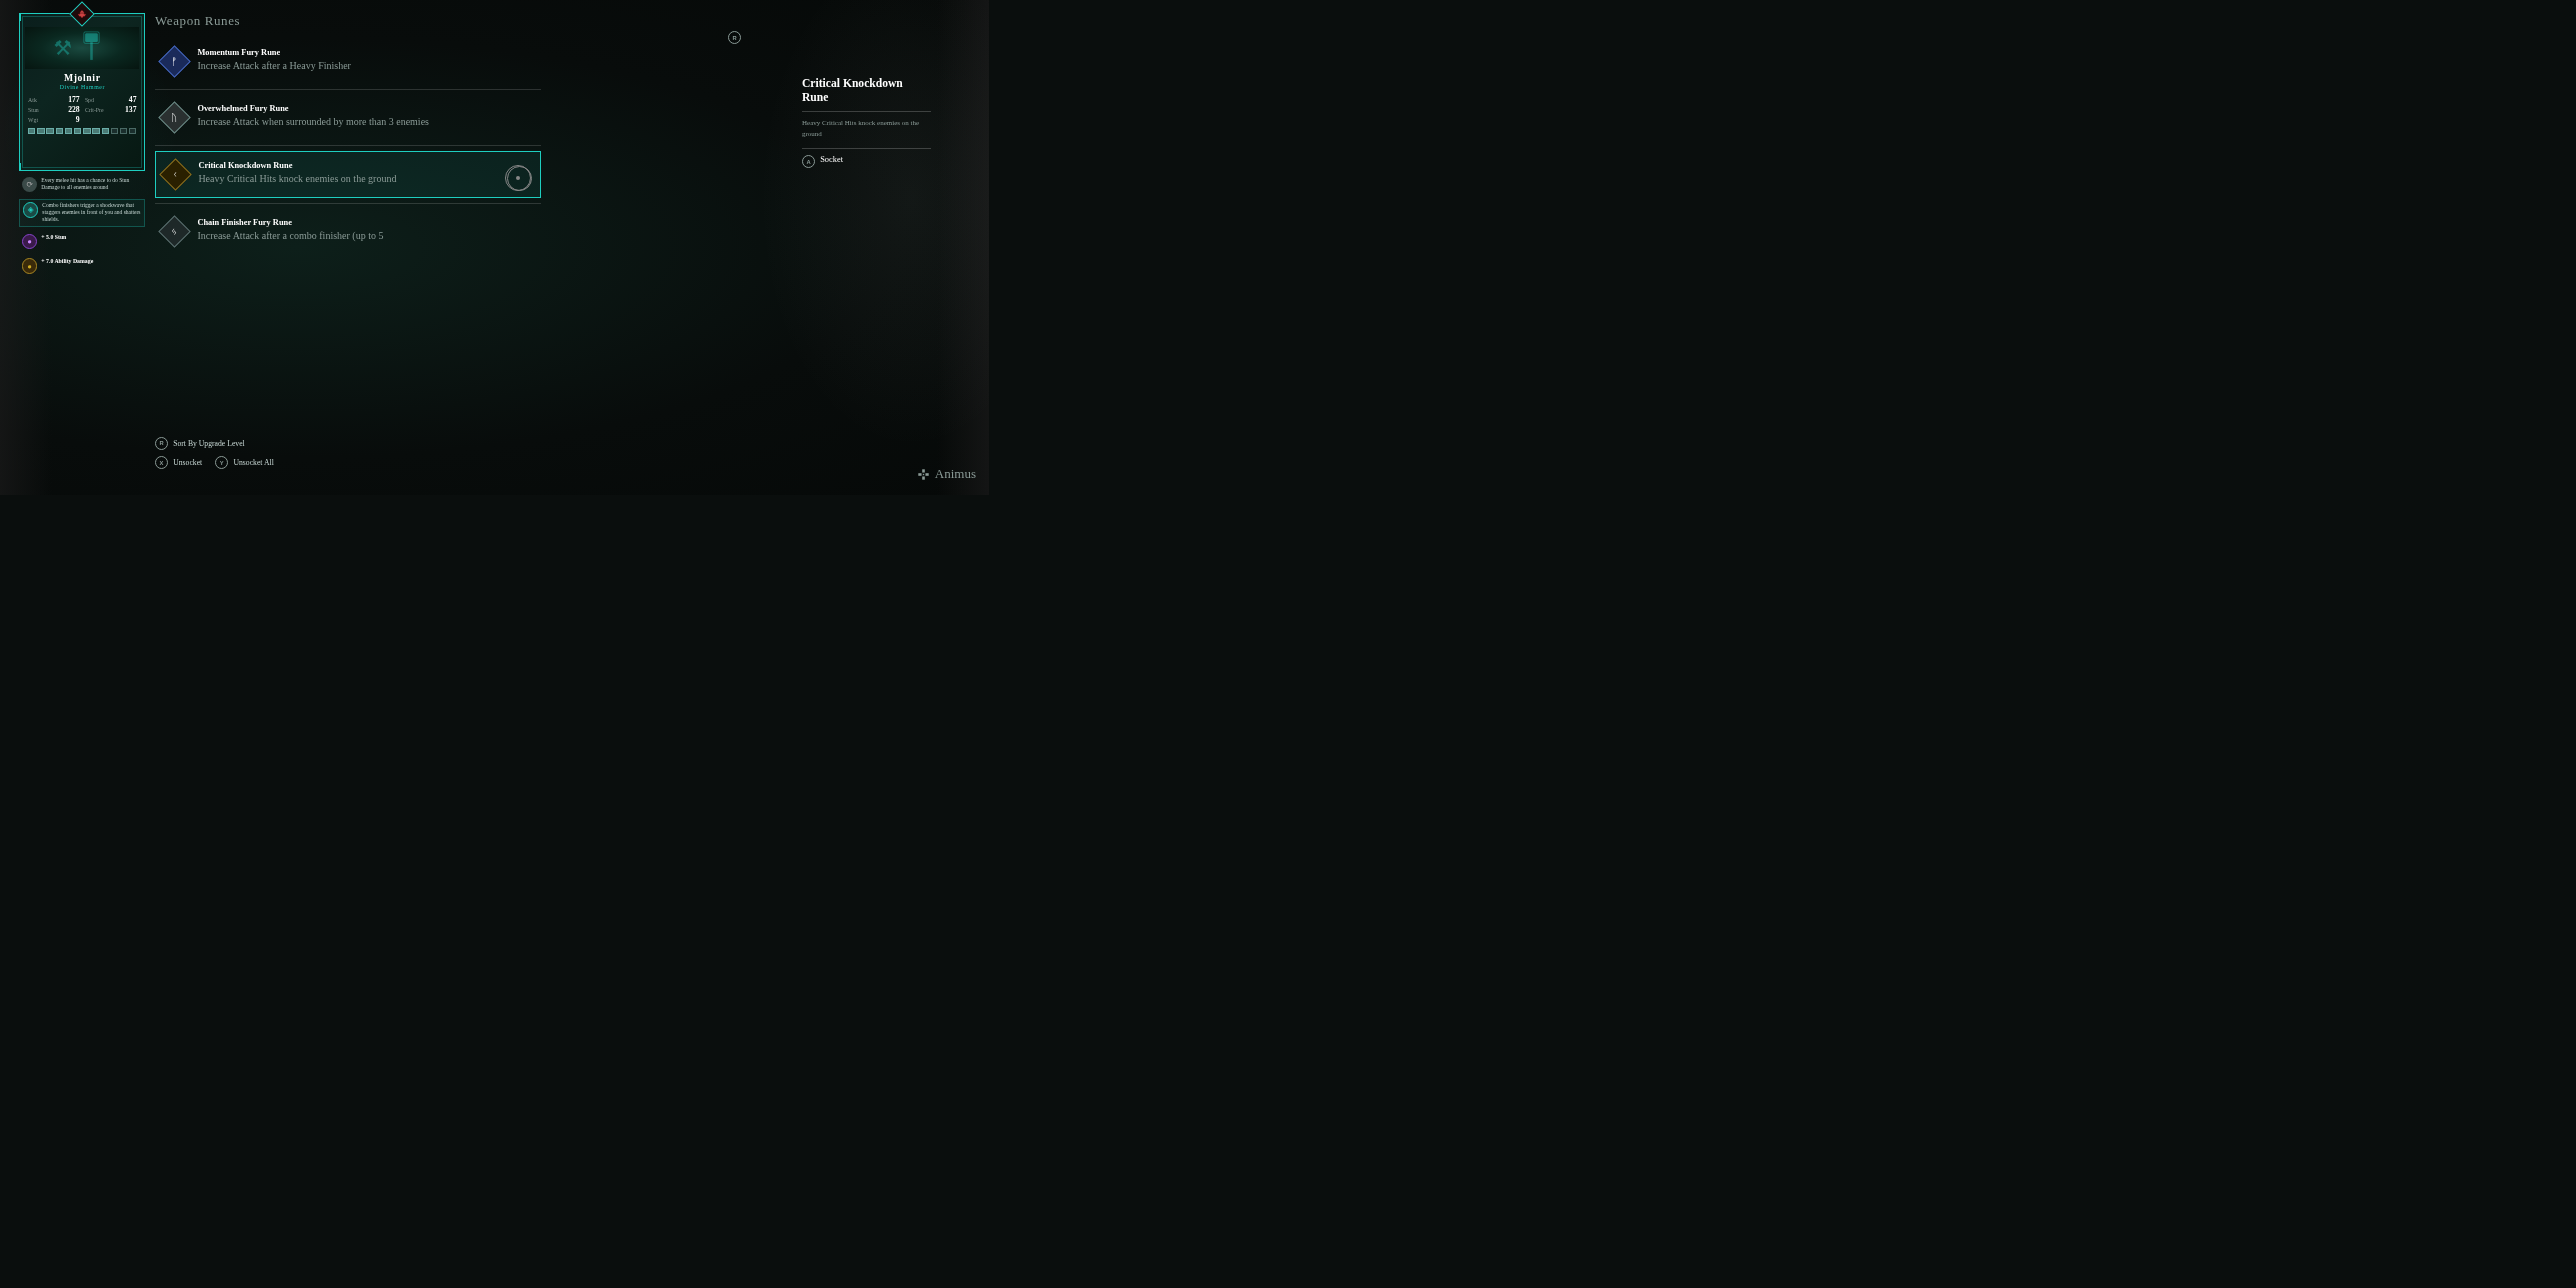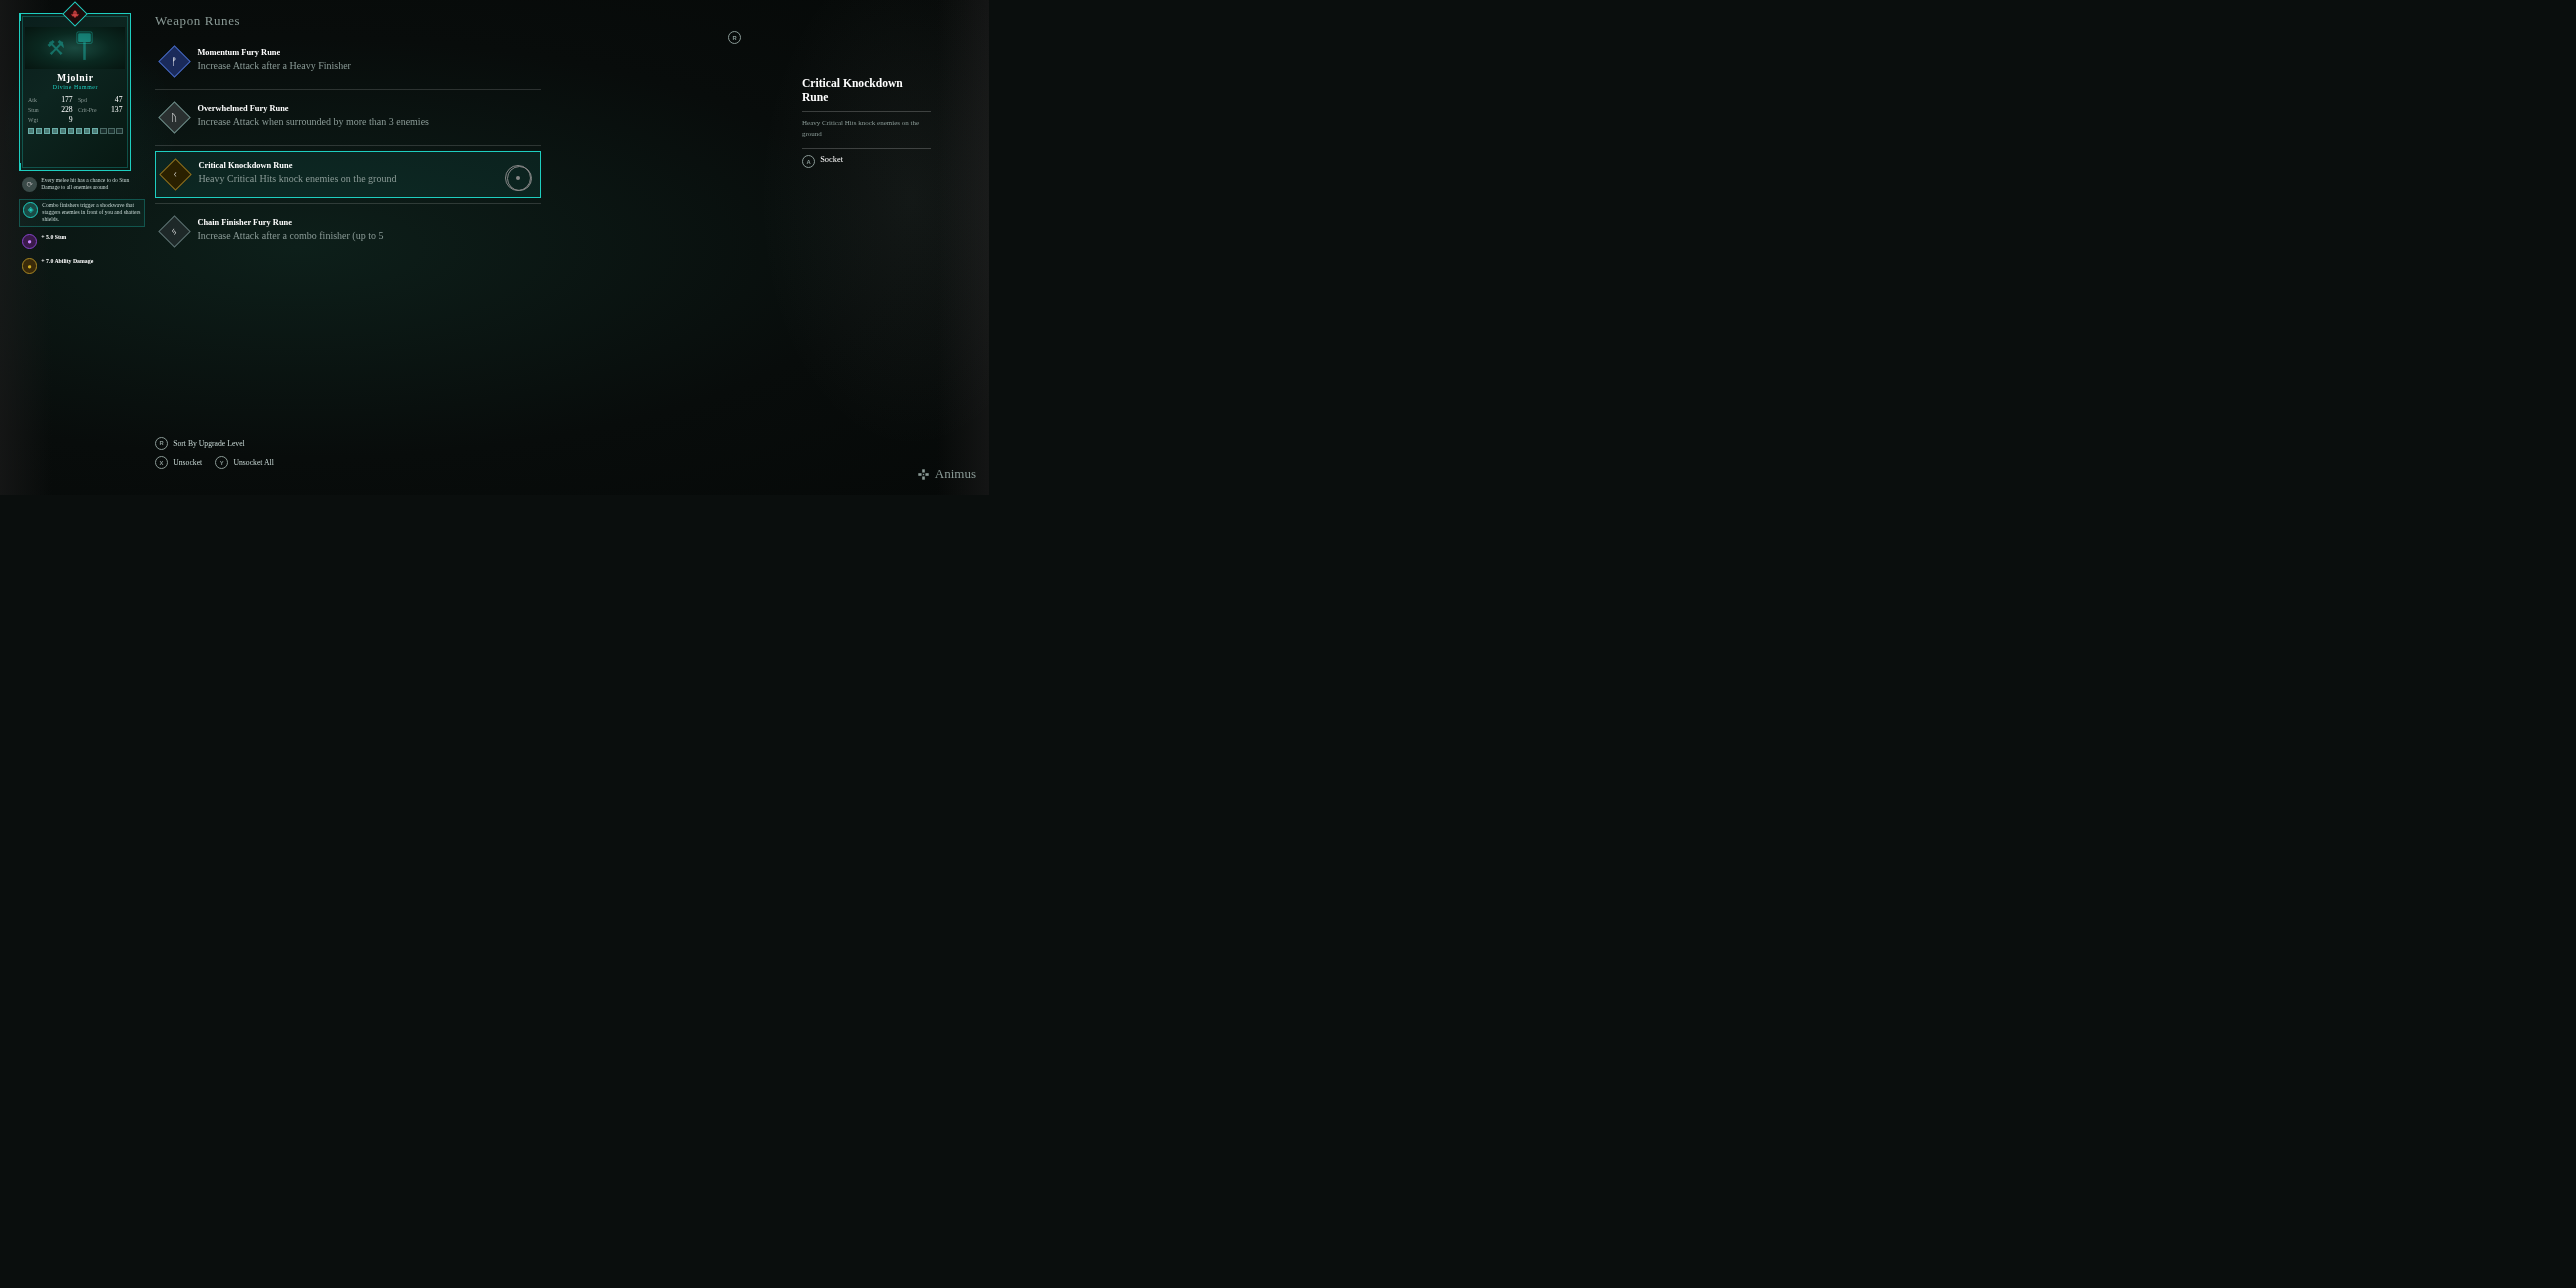--- a/index.html
+++ b/index.html
@@ -38,21 +38,21 @@
       height: 100%;
       background: linear-gradient(to left, #1a1a1a, transparent);
       opacity: 0.7;
     }
 
     
     .weapon-card {
       position: absolute;
       left: 19.3px;
       top: 13px;
-      width: 112px;
+      width: 126px;
       height: 158px;
       border: 1.3px solid #1ecec0;
       background: linear-gradient(135deg, #0a1e1c 0%, #0d2520 40%, #071812 100%);
       padding: 5.2px;
     }
     .weapon-card::before {
       content: '';
       position: absolute;
       inset: 1.9px;
       border: 0.6px solid rgba(30, 206, 192, 0.3);
@@ -135,21 +135,21 @@
       justify-content: space-between;
       align-items: baseline;
     }
     .stat-label {
       color: #8a9a96;
       font-size: 5.8px;
     }
     .stat-value {
       color: #ffffff;
       font-size: 7.7px;
-      font-weight: normal;
+      font-weight: bold;
     }
 
     .card-upgrade-bar {
       display: flex;
       gap: 1.9px;
       margin: 3.9px 2.6px 2.6px;
       align-items: center;
     }
     .upgrade-pip {
       width: 7.7px;

